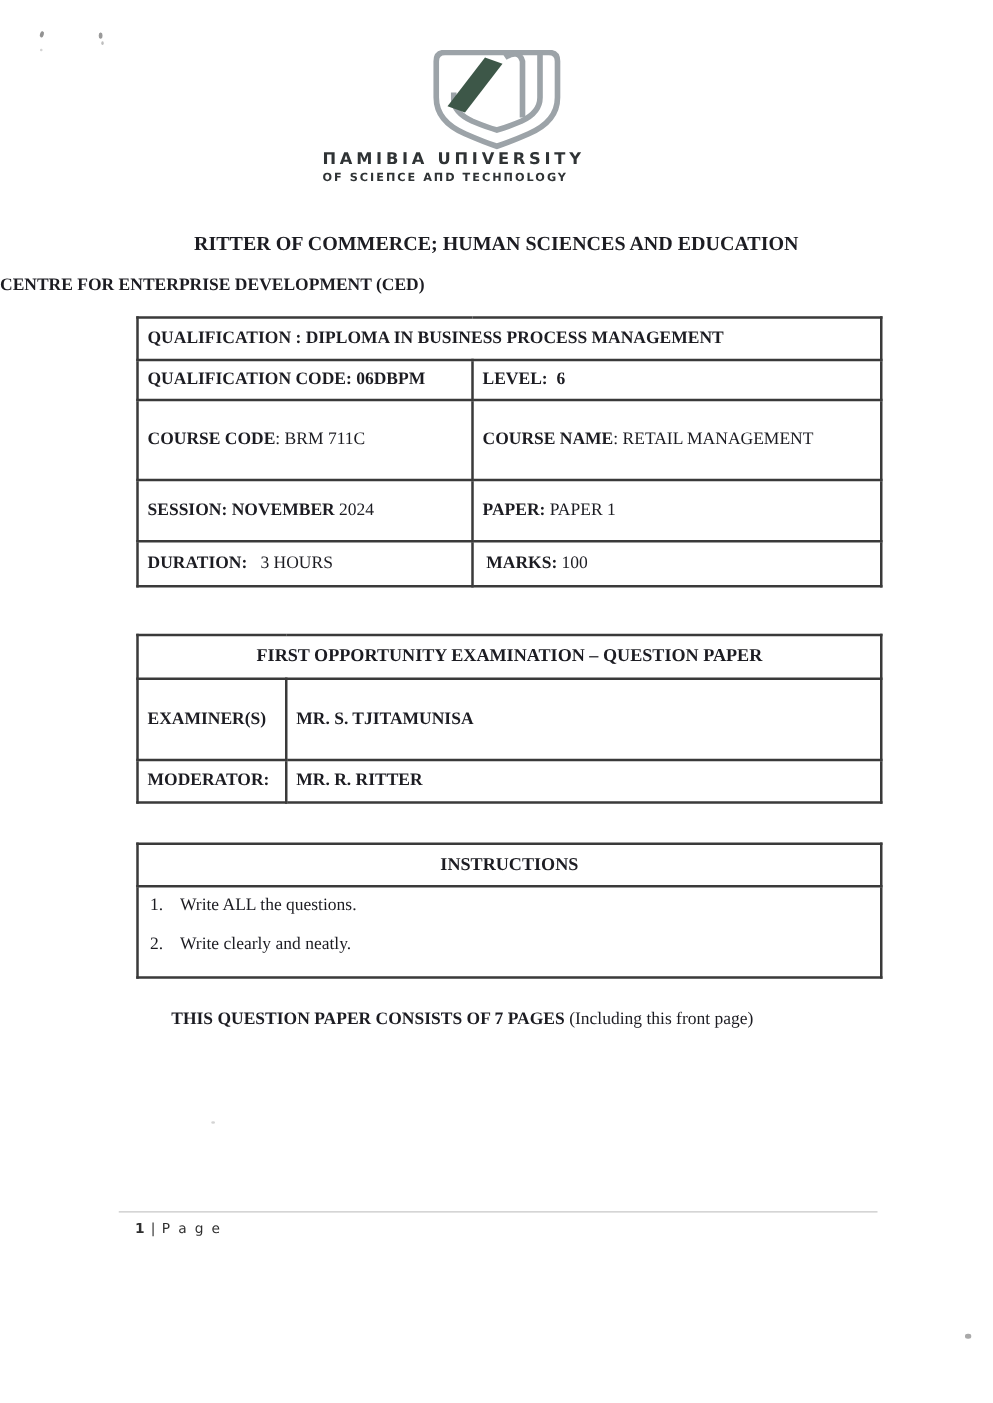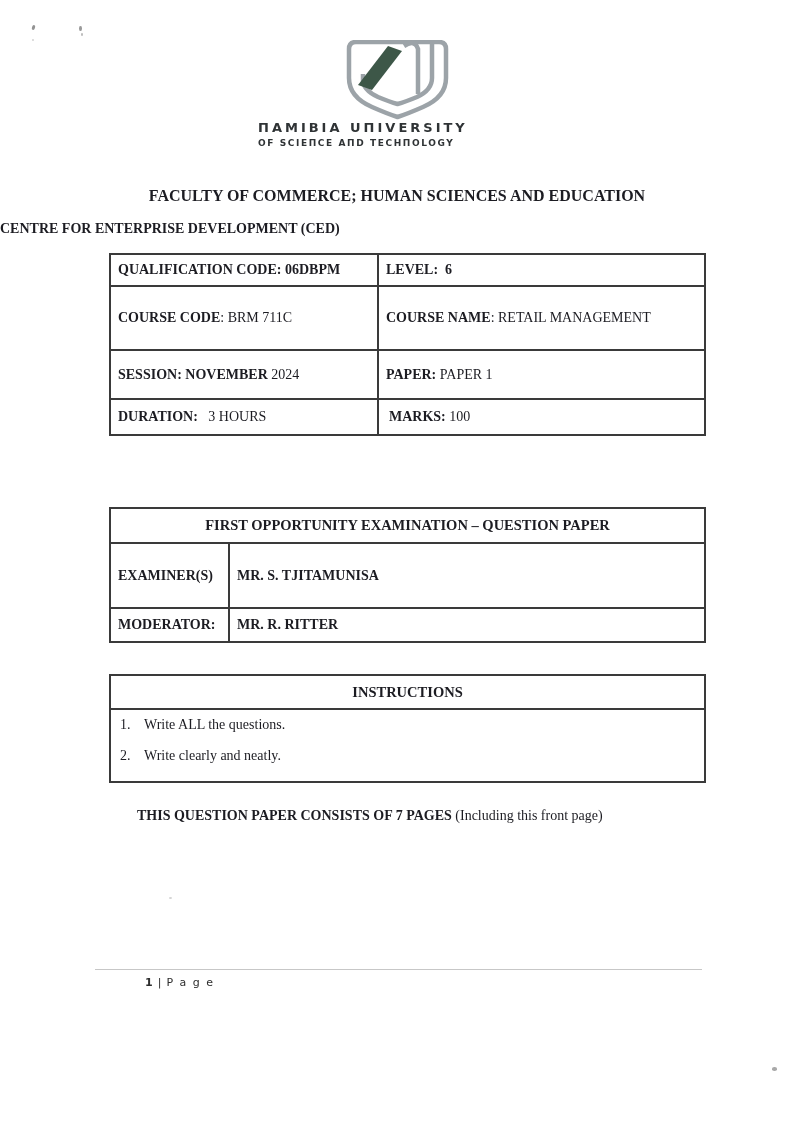--- a/index.html
+++ b/index.html
@@ -60,21 +60,21 @@
   .instr-num { width: 24px; flex: 0 0 24px; }
 
   
   .pages-note { position: absolute; left: 137px; top: 808px; font-size: 14px; }
   .pages-note span { white-space: pre-wrap; }
 
   
   .footer-rule { position: absolute; left: 95px; top: 969px; width: 607px; height: 1px; background: #c7c7c7; }
   .page-footer {
     position: absolute; left: 108px; top: 976px;
-    font-family: "DejaVu Sans", sans-serif; font-size: 11px; color: #2e2e2e; margin-left: 37px;
+    font-family: "DejaVu Sans", sans-serif; font-size: 11px; color: #2e2e2e;
   }
   .fnum { font-weight: bold; }
   .fsep { margin: 0 5px; }
   .flabel { letter-spacing: 1.5px; }
 </style>
 </head>
 <body>
 
 <div class="page">
 
@@ -93,29 +93,34 @@
 
     <path d="M 59 6 Q 70 -1 73 9 L 73 54" fill="none" stroke-width="4.5" stroke="#9ca3a8"></path>
 
     <polygon points="13,45 43,6 57,11 27,50" fill="#3d5748"></polygon>
   </svg>
   <div class="logo-wordmark">
     <div class="wm1">ПAMIBIA UПIVERSITY</div>
     <div class="wm2">OF SCIEПCE AПD TECHПOLOGY</div>
   </div>
 
-  <div class="faculty-heading">FACULTY OF COMMERCE; HUMAN SCIENCES AND EDUCATION</div>
+  <div class="faculty-heading">RITTER OF COMMERCE; HUMAN SCIENCES AND EDUCATION</div>
   <div class="centre-heading">CENTRE FOR ENTERPRISE DEVELOPMENT (CED)</div>
 
   <table class="doc t1">
     <colgroup>
         <col style="width:268px">
         <col>
       </colgroup>
     <tbody>
+        <tr style="height:34px">
+      <td colspan="2">
+        <span class="b">QUALIFICATION : DIPLOMA IN BUSINESS PROCESS MANAGEMENT</span>
+      </td>
+    </tr>
     <tr style="height:32px">
       <td>
         <span class="b">QUALIFICATION CODE: 06DBPM</span>
       </td>
       <td>
         <span class="b">LEVEL:  6</span>
       </td>
     </tr>
     <tr style="height:64px">
       <td class="vtop">

